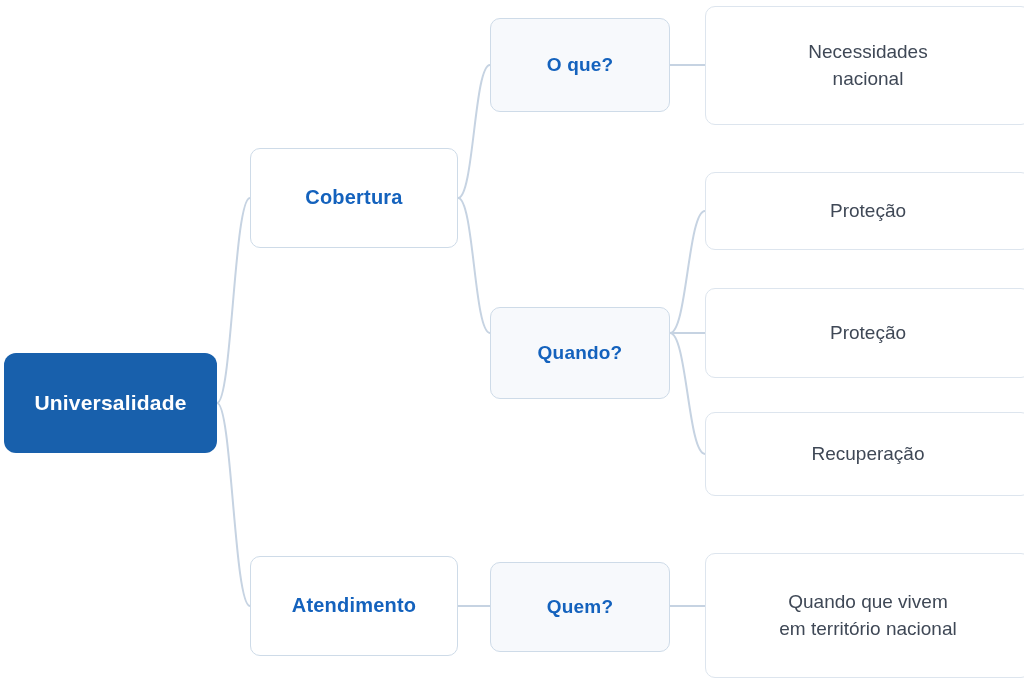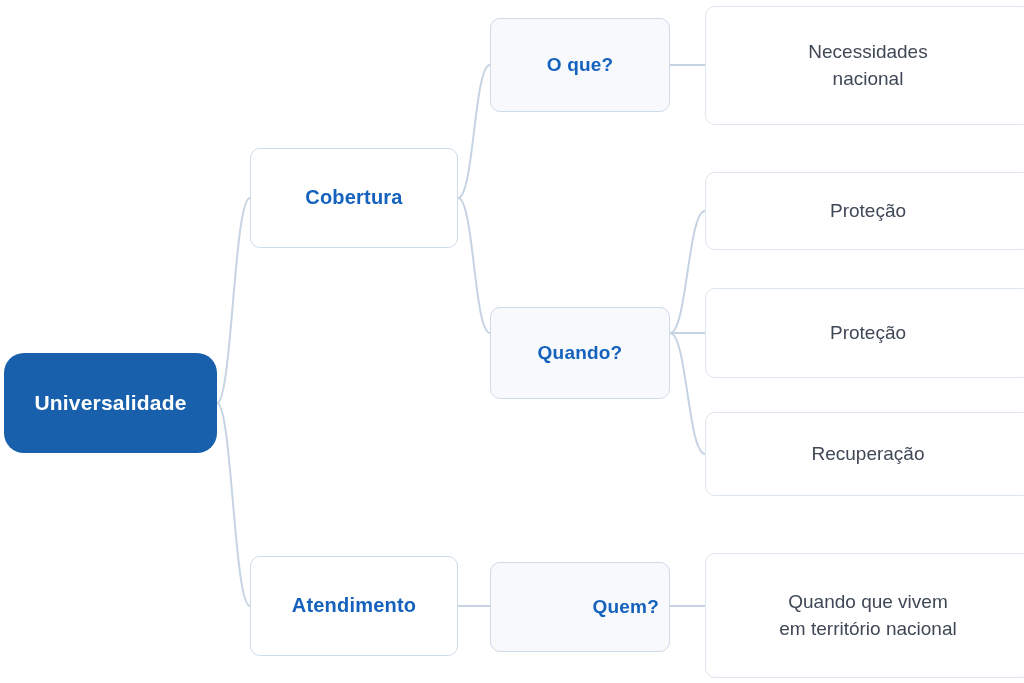--- a/index.html
+++ b/index.html
@@ -37,21 +37,21 @@
     border-radius: 10px;
     line-height: 1.38;
     padding: 4px 10px;
   }
   .node-root {
     background: #1860ac;
     color: #ffffff;
     font-weight: bold;
     font-size: 21px;
     border: none;
-    border-radius: 20px;
+    border-radius: 12px;
     letter-spacing: 0.2px;
   }
   .node-branch {
     background: #ffffff;
     border: 1.6px solid #cedbe8;
     color: #1462bd;
     font-weight: bold;
     font-size: 20px;
     letter-spacing: 0.2px;
   }
@@ -106,21 +106,21 @@
   </div>
 
   <div class="node node-question" style="left: 490px; top: 18px; width: 180px; height: 94px; text-align: right;">
     <span class="leaf-text">O que?</span>
   </div>
 
   <div class="node node-question" style="left: 490px; top: 287px; width: 180px; height: 92px; margin-top: 20px;">
     <span class="leaf-text">Quando?</span>
   </div>
 
-  <div class="node node-question" style="left: 490px; top: 562px; width: 180px; height: 90px; justify-content: flex-end;">
+  <div class="node node-question" style="left: 490px; top: 562px; width: 180px; height: 90px;">
     <span class="leaf-text">Quem?</span>
   </div>
 
   <div class="node node-leaf" style="left: 705px; top: 6px; width: 326px; height: 119px;">
     <span class="leaf-text">Necessidades
 nacional</span>
   </div>
 
   <div class="node node-leaf" style="left: 705px; top: 172px; width: 326px; height: 78px;">
     <span class="leaf-text">Proteção</span>

